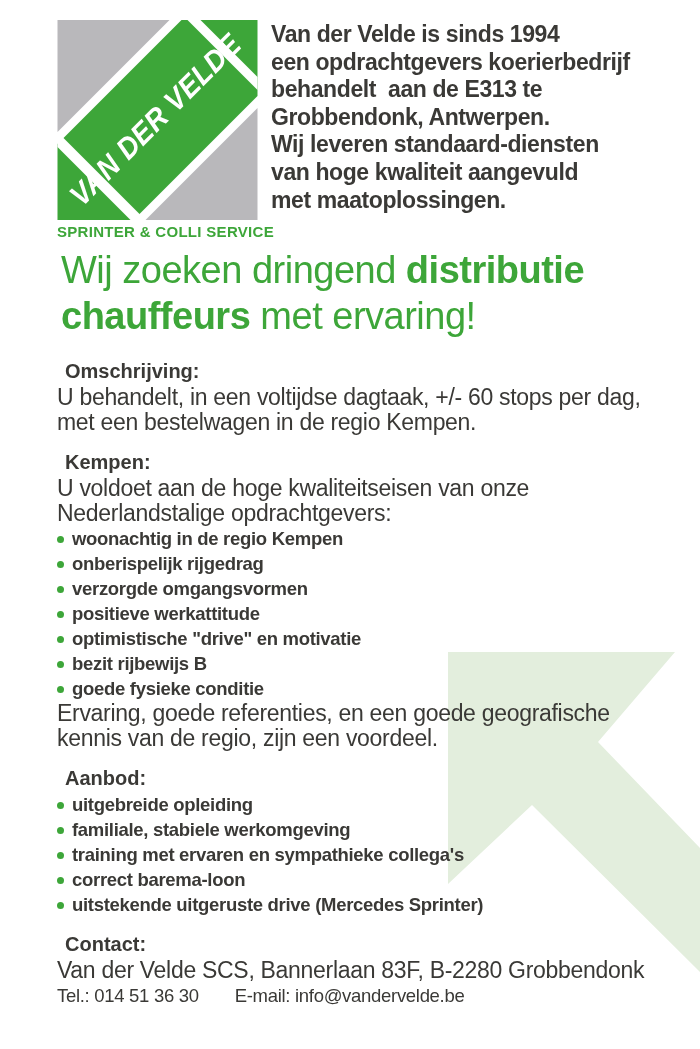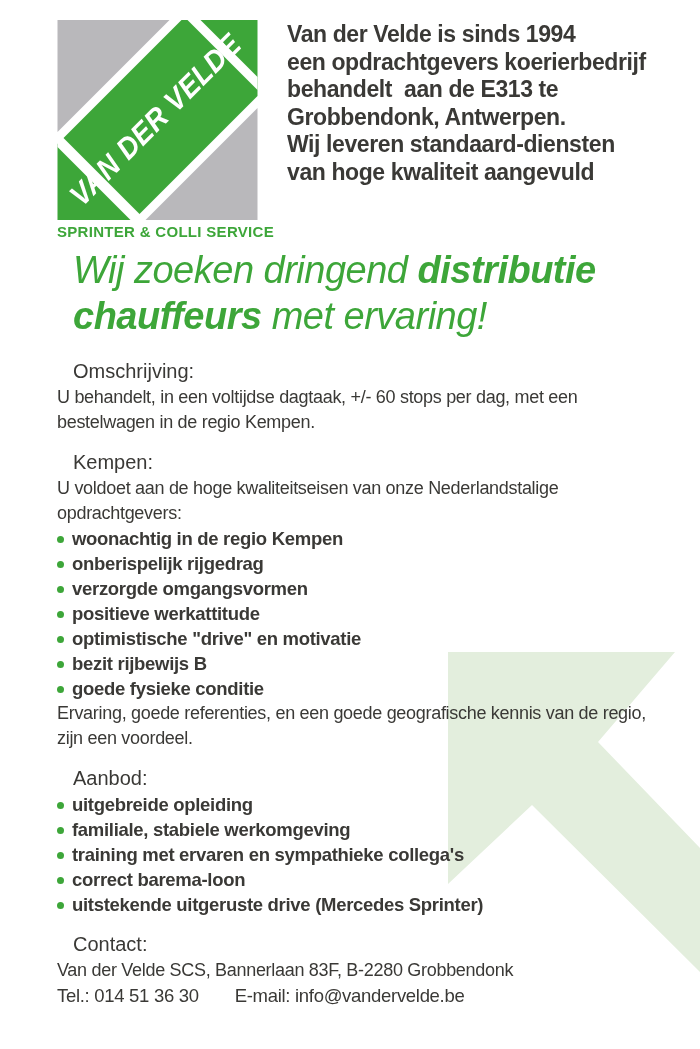--- a/index.html
+++ b/index.html
@@ -18,35 +18,35 @@
   .watermark polygon{fill:var(--light_green);}
   
   .logo{position:absolute;left:57px;top:20px;width:201px;z-index:2;}
   .logo svg{display:block;}
   .logo-sub{
     margin-top:3px;font-size:15px;font-weight:700;letter-spacing:.3px;
     color:var(--green);white-space:nowrap;
   }
   
   .intro{
-    position:absolute;left:287px;top:21px;width:400px;z-index:2;
+    position:absolute;left:271px;top:21px;width:400px;z-index:2;
     font-size:23px;font-weight:700;line-height:27.6px;letter-spacing:-.4px;color:var(--text);
   }
   .intro-line{white-space:pre-wrap;}
   
   .main{position:absolute;left:57px;top:247px;width:610px;z-index:1;}
   .headline{
     color:var(--green);font-size:38px;line-height:46px;letter-spacing:-.5px;
-    margin:0 0 20px 16px;font-weight:400;font-style:italic;
+    margin:0 0 20px 4px;font-weight:400;
   }
   .headline b{font-weight:700;}
   .section{margin-top:15px;}
   .section:first-of-type{margin-top:0;}
-  .sec-title{font-size:20px;font-weight:400;line-height:24px;margin:0 0 2px 16px;color:var(--text);}
-  .sec-body{font-size:18px;line-height:25px;letter-spacing:-.3px;margin:0;max-width:600px;}
+  .sec-title{font-size:20px;font-weight:700;line-height:24px;margin:0 0 2px 8px;color:var(--text);}
+  .sec-body{font-size:23px;line-height:25px;letter-spacing:-.3px;margin:0;max-width:600px;}
   ul.bullets{list-style:none;margin:0;padding:0;font-weight:bold;}
   ul.bullets li{font-size:18.5px;line-height:25px;letter-spacing:-.3px;}
   .dot{
     display:inline-block;width:7px;height:7px;border-radius:50%;
     background:var(--green);margin-right:8px;transform:translateY(-2px);
   }
   .contact-row{font-size:18.5px;line-height:25px;letter-spacing:-.3px;}
   .contact-email{margin-left:36px;}
   .band-text{
     font-family:"Liberation Sans",sans-serif;font-style:italic;font-weight:700;
@@ -75,20 +75,21 @@
     <div class="logo-sub">SPRINTER &amp; COLLI SERVICE</div>
   </div>
 
   <div class="intro">
     <div class="intro-line">Van der Velde is sinds 1994</div>
     <div class="intro-line">een opdrachtgevers koerierbedrijf</div>
     <div class="intro-line">behandelt  aan de E313 te</div>
     <div class="intro-line">Grobbendonk, Antwerpen.</div>
     <div class="intro-line">Wij leveren standaard-diensten</div>
     <div class="intro-line">van hoge kwaliteit aangevuld</div>
+    <div class="intro-line">met maatoplossingen.</div>
   </div>
 
   <div class="main">
 
     <h1 class="headline"><span>Wij zoeken dringend </span><b>distributie</b><br><b>chauffeurs</b><span> met ervaring!</span></h1>
 
     <div class="section">
       <p class="sec-title">Omschrijving:</p>
       <p class="sec-body">U behandelt, in een voltijdse dagtaak, +/- 60 stops per dag, met een bestelwagen in de regio Kempen.</p>
     </div>

